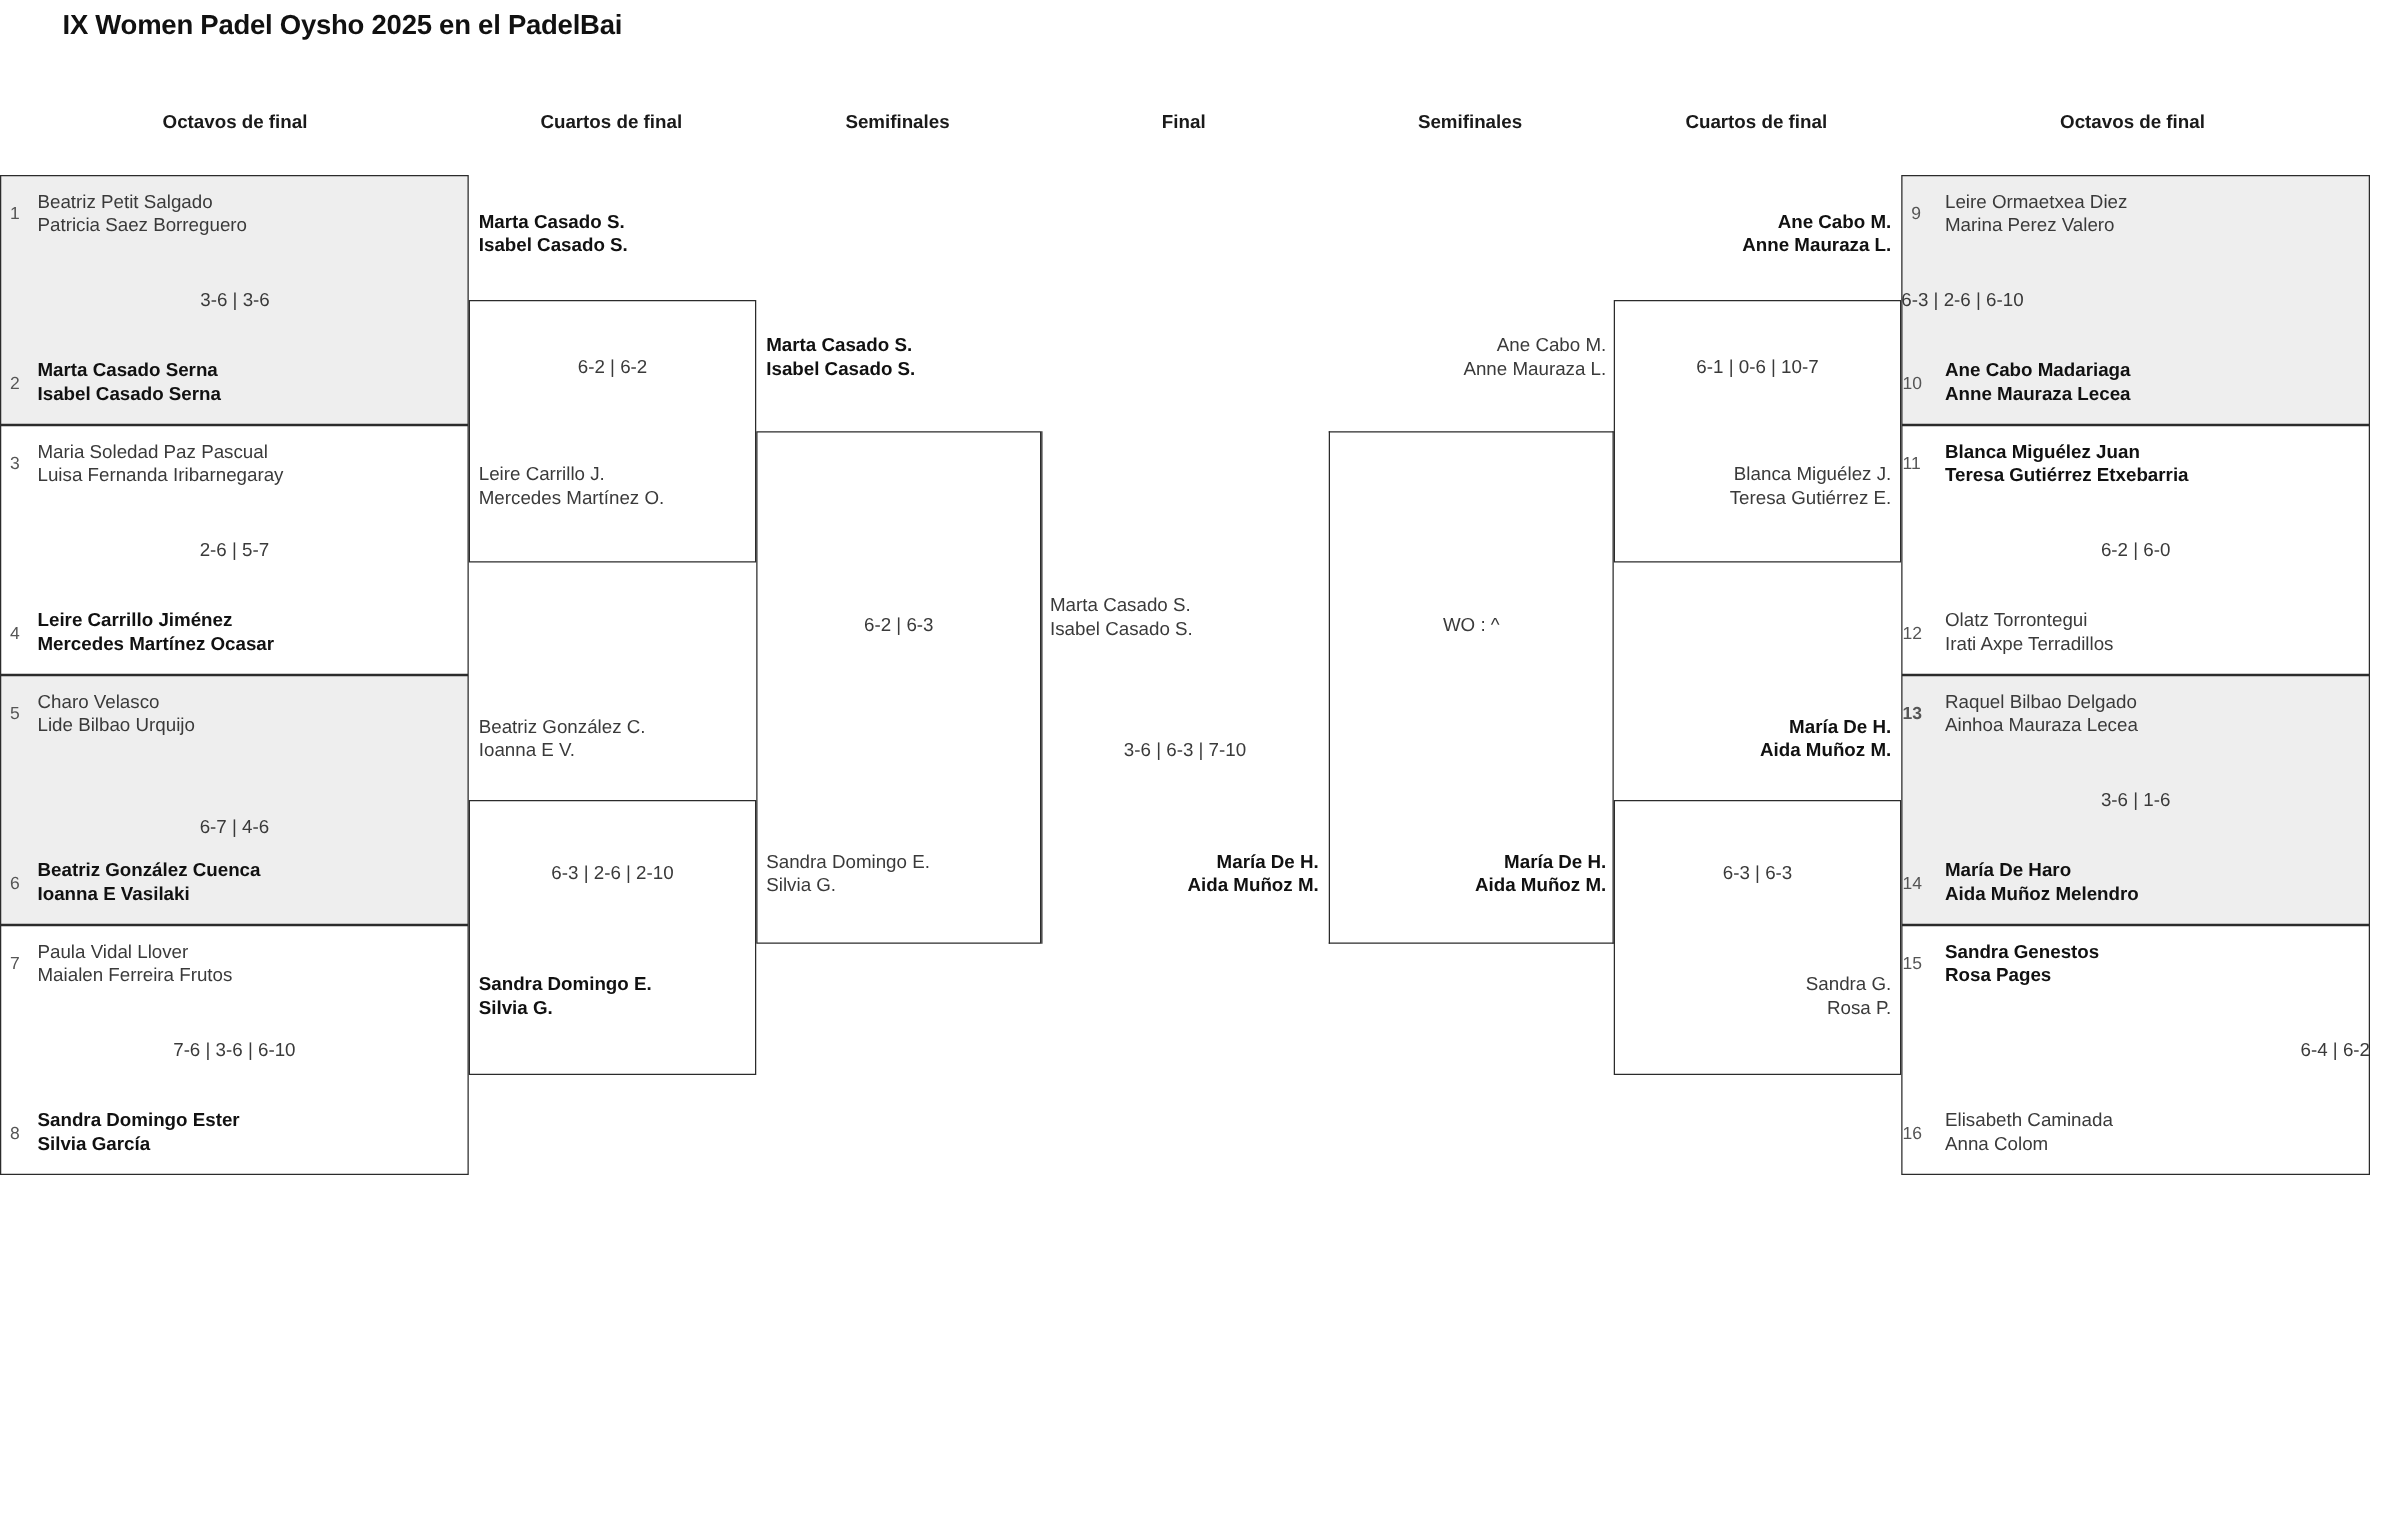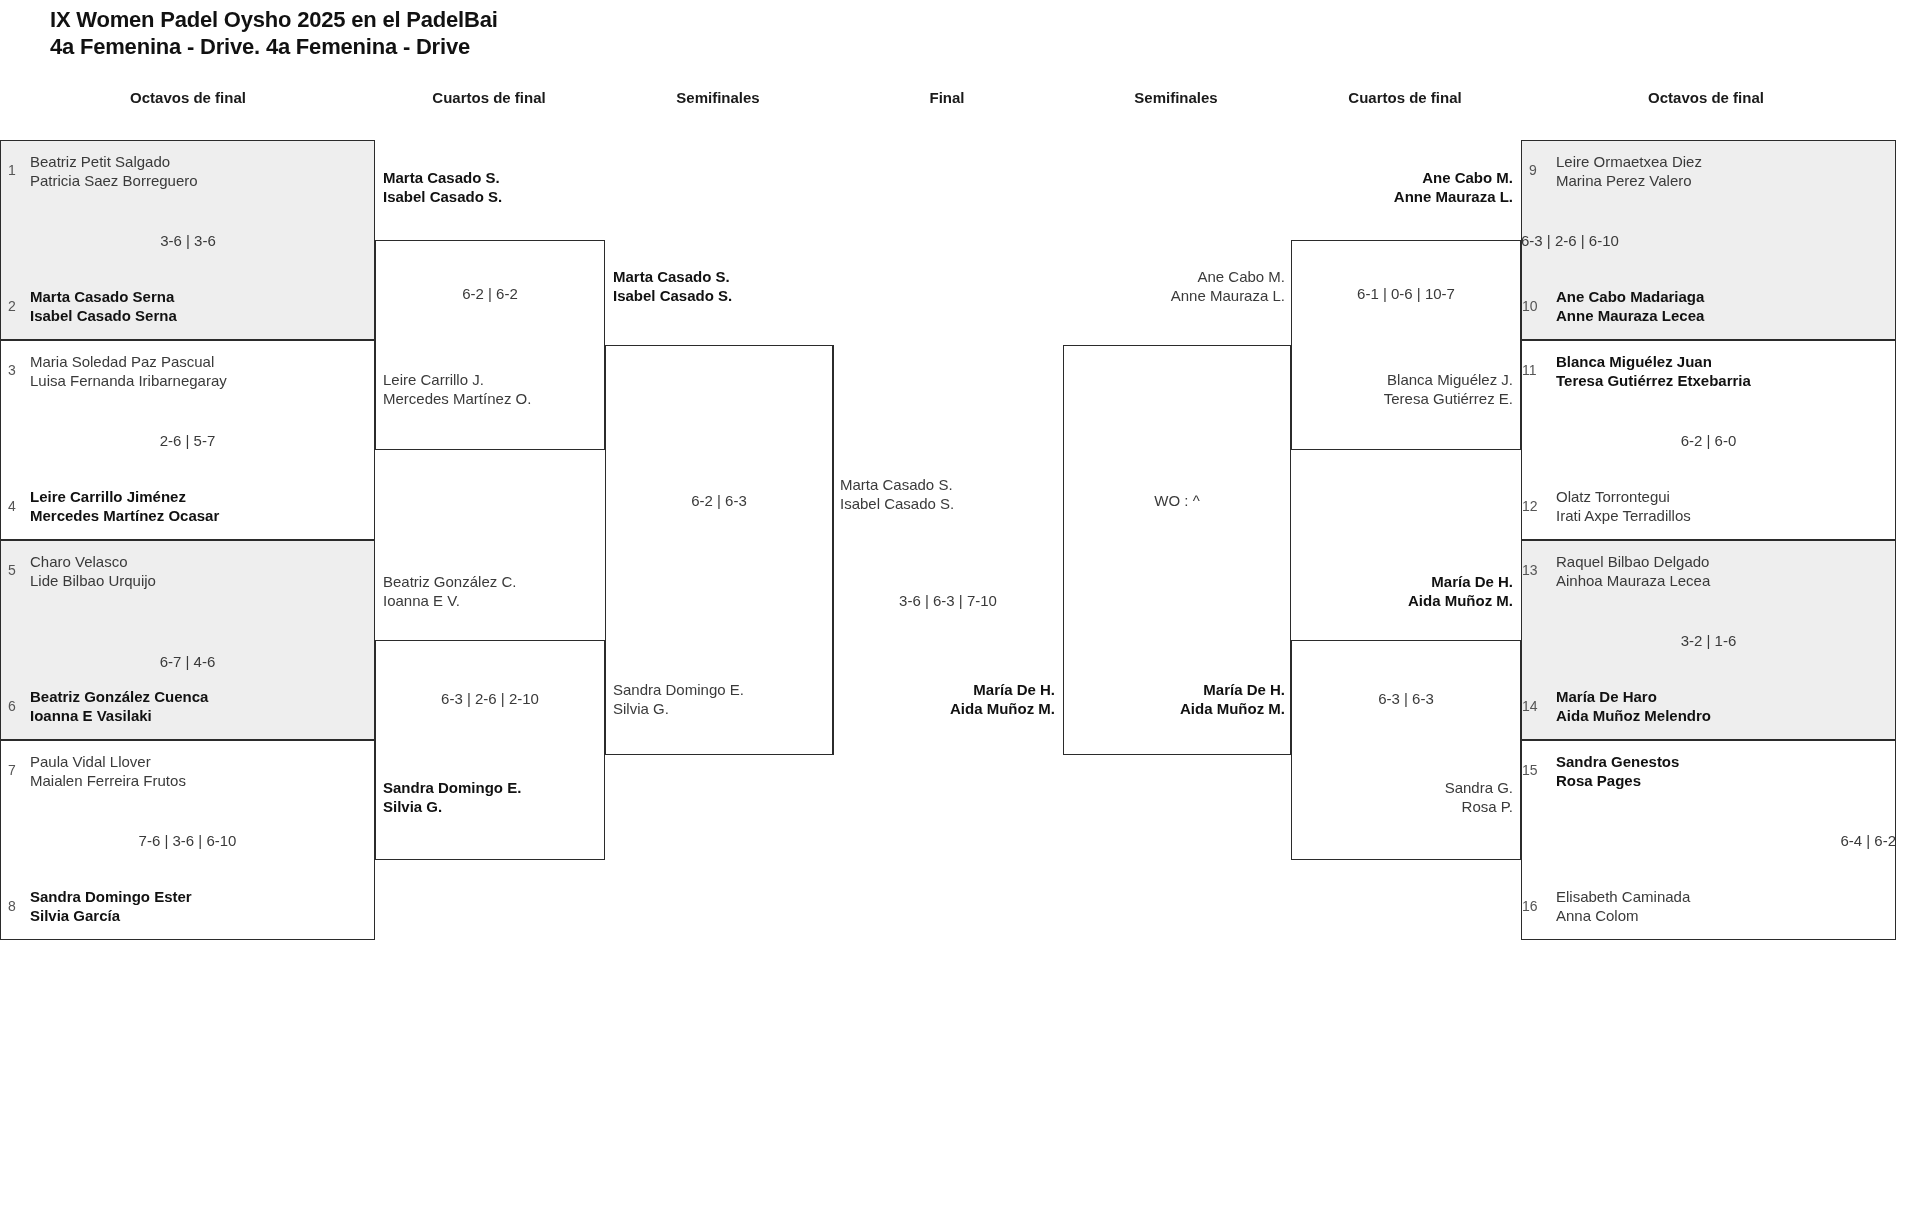--- a/index.html
+++ b/index.html
@@ -69,21 +69,20 @@
   
   .vline { position:absolute; background:#2b2b2b; width:1px; }
 
   .txt-right { text-align:right; }
 </style>
 </head>
 <body>
 
 <div id="title-block">
   <div class="line">IX Women Padel Oysho 2025 en el PadelBai</div>
-  <div class="line">4a Femenina - Drive. 4a Femenina - Drive</div>
 </div>
 
 <div class="round-header" style="left:188px;">Octavos de final</div>
 <div class="round-header" style="left:489px;">Cuartos de final</div>
 <div class="round-header" style="left:718px;">Semifinales</div>
 <div class="round-header" style="left:947px;">Final</div>
 <div class="round-header" style="left:1176px;">Semifinales</div>
 <div class="round-header" style="left:1405px;">Cuartos de final</div>
 <div class="round-header" style="left:1706px;">Octavos de final</div>
 
@@ -239,26 +238,26 @@
     <span class="nm">Teresa Gutiérrez Etxebarria</span>
   </div>
   <div class="score" style="left:1521px; top:432px; width:375px; text-align:center;">6-2 | 6-0</div>
   <div class="seednum" style="left:1522px; top:498px;">12</div>
   <div class="player-pair" style="left:1556px; top:487px;">
     <span class="nm">Olatz Torrontegui</span>
     <span class="nm">Irati Axpe Terradillos</span>
   </div>
 
   <div class="seedbox shaded" style="left:1521px; top:540px; width:375px; height:200px;"></div>
-  <div class="seednum" style="left:1522px; top:562px;">13</div>
+  <div class="seednum" style="left:1522px; top:562px;font-weight:bold;">13</div>
   <div class="player-pair" style="left:1556px; top:552px;">
     <span class="nm">Raquel Bilbao Delgado</span>
     <span class="nm">Ainhoa Mauraza Lecea</span>
   </div>
-  <div class="score" style="left:1521px; top:632px; width:375px; text-align:center;">3-2 | 1-6</div>
+  <div class="score" style="left:1521px; top:632px; width:375px; text-align:center;">3-6 | 1-6</div>
   <div class="seednum" style="left:1522px; top:698px;">14</div>
   <div class="player-pair winner" style="left:1556px; top:687px;">
     <span class="nm">María De Haro</span>
     <span class="nm">Aida Muñoz Melendro</span>
   </div>
 
   <div class="seedbox" style="left:1521px; top:740px; width:375px; height:200px;"></div>
   <div class="seednum" style="left:1522px; top:762px;">15</div>
   <div class="player-pair winner" style="left:1556px; top:752px;">
     <span class="nm">Sandra Genestos</span>

